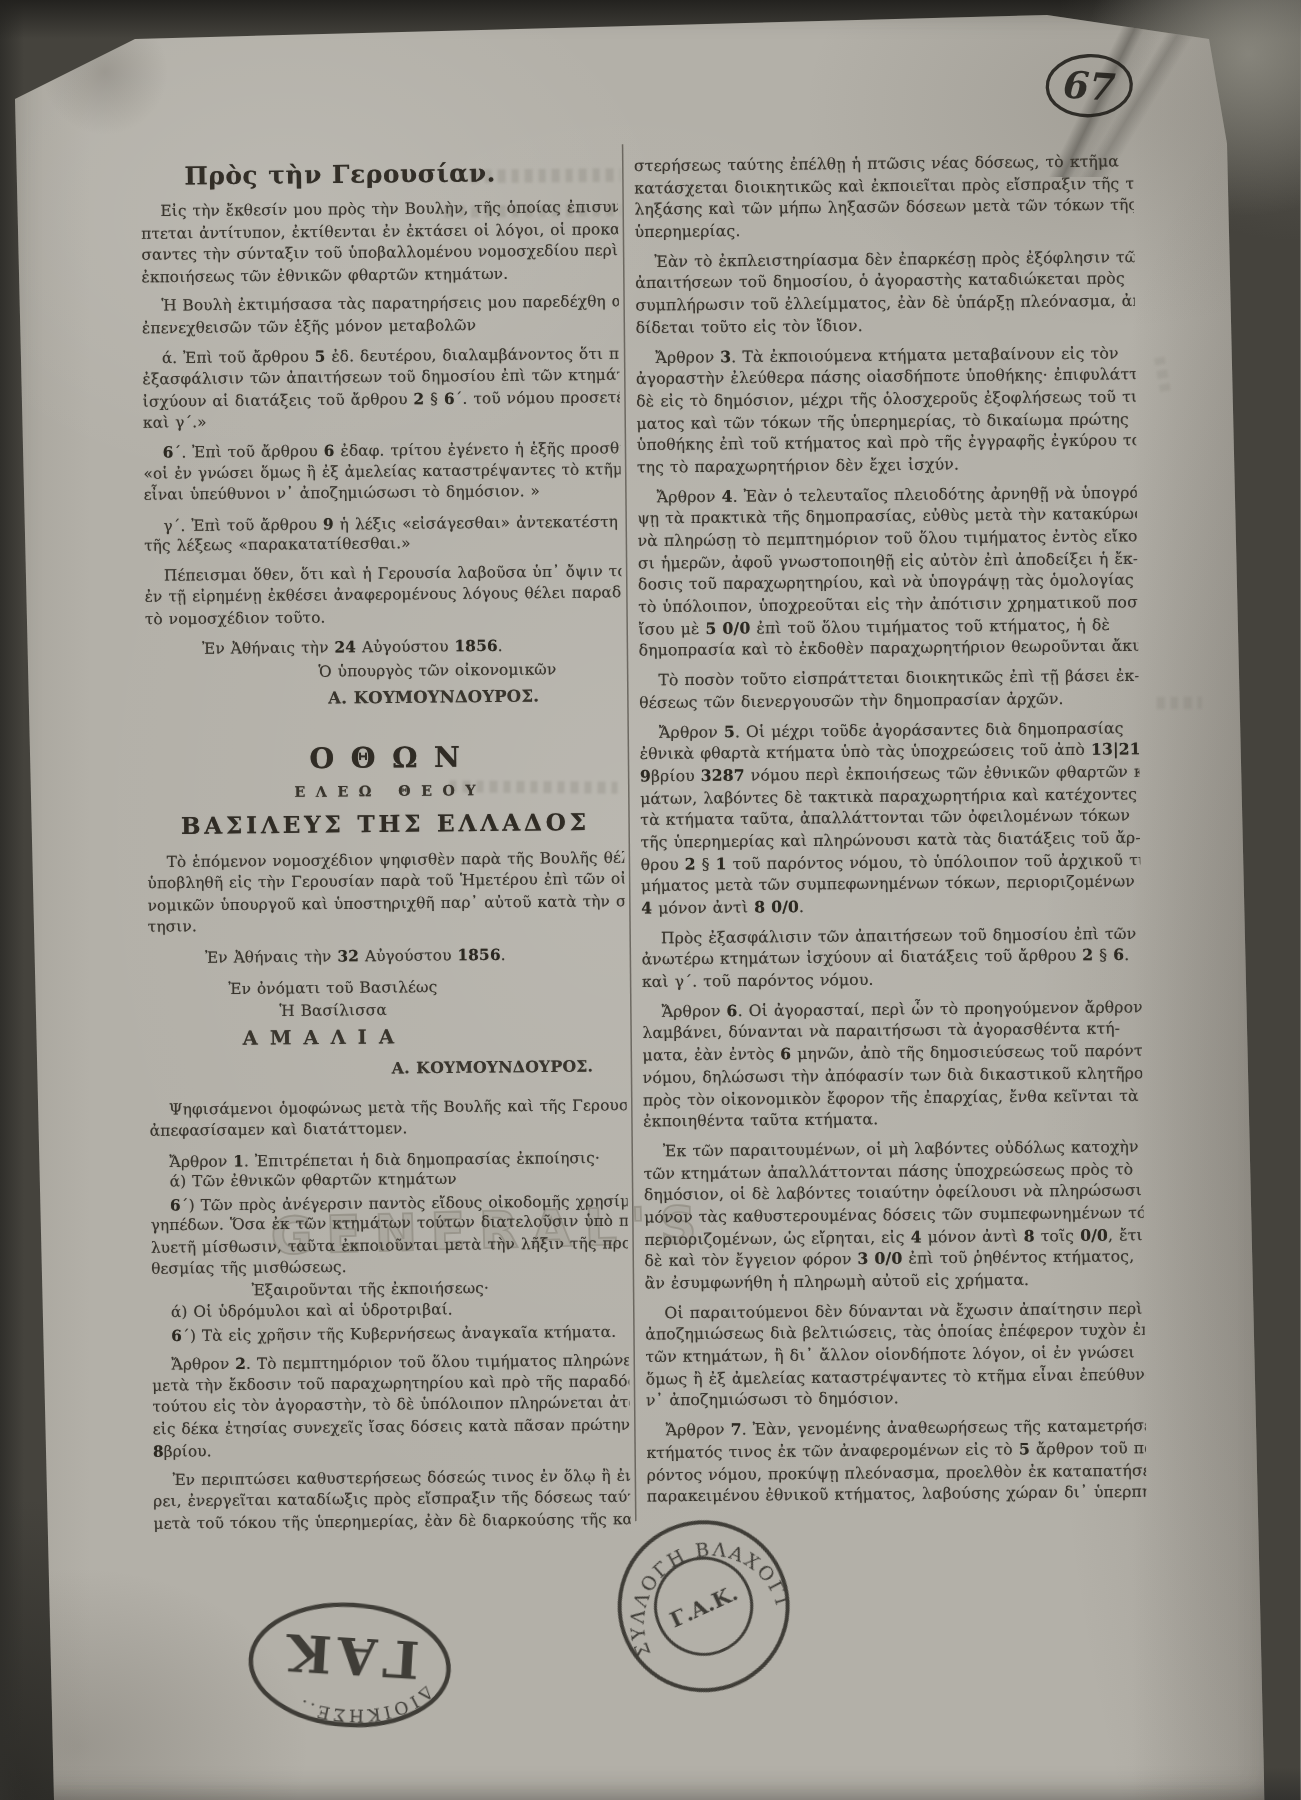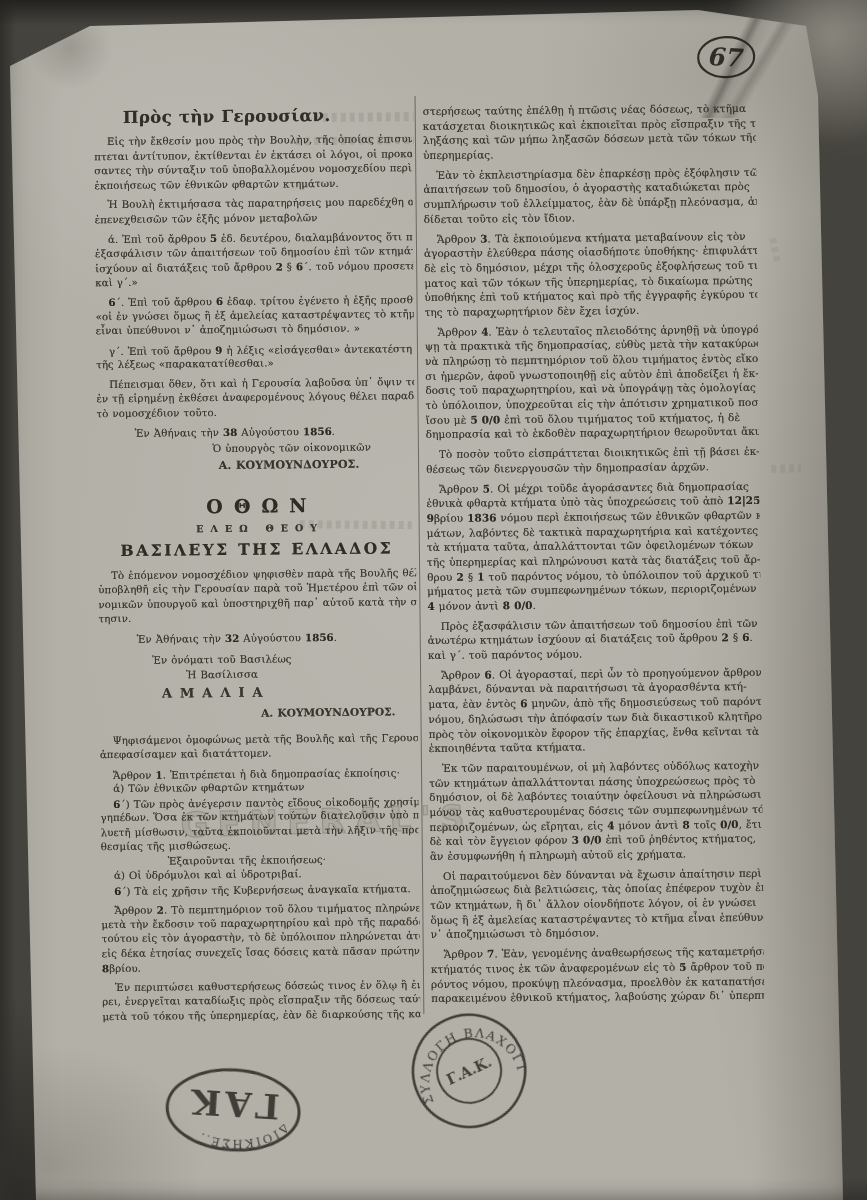--- a/index.html
+++ b/index.html
@@ -114,21 +114,21 @@
           <div class="ln">ἰσχύουν αἱ διατάξεις τοῦ ἄρθρου <b>2</b> § <b>6</b>΄. τοῦ νόμου προσετέθη</div>
           <div class="ln">καὶ γ΄.»</div>
           <div class="ln i g"><b>6</b>΄. Ἐπὶ τοῦ ἄρθρου <b>6</b> ἐδαφ. τρίτου ἐγένετο ἡ ἑξῆς προσθήκη</div>
           <div class="ln">«οἱ ἐν γνώσει ὅμως ἢ ἐξ ἀμελείας καταστρέψαντες τὸ κτῆμα</div>
           <div class="ln">εἶναι ὑπεύθυνοι ν᾽ ἀποζημιώσωσι τὸ δημόσιον. »</div>
           <div class="ln i g">γ΄. Ἐπὶ τοῦ ἄρθρου <b>9</b> ἡ λέξις «εἰσάγεσθαι» ἀντεκατέστη διὰ</div>
           <div class="ln">τῆς λέξεως «παρακατατίθεσθαι.»</div>
           <div class="ln i g">Πέπεισμαι ὅθεν, ὅτι καὶ ἡ Γερουσία λαβοῦσα ὑπ᾽ ὄψιν τοὺς</div>
           <div class="ln">ἐν τῇ εἰρημένῃ ἐκθέσει ἀναφερομένους λόγους θέλει παραδεχθῆ</div>
           <div class="ln">τὸ νομοσχέδιον τοῦτο.</div>
-          <div class="ln i2 g">Ἐν Ἀθήναις τὴν <b>38</b> Αὐγούστου <b>1856</b>.</div>
+          <div class="ln i2 g">Ἐν Ἀθήναις τὴν <b>24</b> Αὐγούστου <b>1856</b>.</div>
           <div class="ln min-sig">Ὁ ὑπουργὸς τῶν οἰκονομικῶν</div>
           <div class="ln ctr-sig">Α. ΚΟΥΜΟΥΝΔΟΥΡΟΣ.</div>
           <div class="ln othon">ΟΘΩΝ</div>
           <div class="ln eleo">ΕΛΕΩ ΘΕΟΥ</div>
           <div class="ln basil">ΒΑΣΙΛΕΥΣ ΤΗΣ ΕΛΛΑΔΟΣ</div>
           <div class="ln i">Τὸ ἑπόμενον νομοσχέδιον ψηφισθὲν παρὰ τῆς Βουλῆς θέλει</div>
           <div class="ln">ὑποβληθῆ εἰς τὴν Γερουσίαν παρὰ τοῦ Ἡμετέρου ἐπὶ τῶν οἰκο-</div>
           <div class="ln">νομικῶν ὑπουργοῦ καὶ ὑποστηριχθῆ παρ᾽ αὐτοῦ κατὰ τὴν συζή-</div>
           <div class="ln">τησιν.</div>
           <div class="ln i2 g">Ἐν Ἀθήναις τὴν <b>32</b> Αὐγούστου <b>1856</b>.</div>
@@ -176,22 +176,22 @@
           <div class="ln">ψῃ τὰ πρακτικὰ τῆς δημοπρασίας, εὐθὺς μετὰ τὴν κατακύρωσιν,</div>
           <div class="ln">νὰ πληρώσῃ τὸ πεμπτημόριον τοῦ ὅλου τιμήματος ἐντὸς εἴκο-</div>
           <div class="ln">σι ἡμερῶν, ἀφοῦ γνωστοποιηθῇ εἰς αὐτὸν ἐπὶ ἀποδείξει ἡ ἔκ-</div>
           <div class="ln">δοσις τοῦ παραχωρητηρίου, καὶ νὰ ὑπογράψῃ τὰς ὁμολογίας διὰ</div>
           <div class="ln">τὸ ὑπόλοιπον, ὑποχρεοῦται εἰς τὴν ἀπότισιν χρηματικοῦ ποσοῦ</div>
           <div class="ln">ἴσου μὲ <b>5</b> <b>0/0</b> ἐπὶ τοῦ ὅλου τιμήματος τοῦ κτήματος, ἡ δὲ</div>
           <div class="ln">δημοπρασία καὶ τὸ ἐκδοθὲν παραχωρητήριον θεωροῦνται ἄκυρα.</div>
           <div class="ln i g">Τὸ ποσὸν τοῦτο εἰσπράττεται διοικητικῶς ἐπὶ τῇ βάσει ἐκ-</div>
           <div class="ln">θέσεως τῶν διενεργουσῶν τὴν δημοπρασίαν ἀρχῶν.</div>
           <div class="ln i g">Ἄρθρον <b>5</b>. Οἱ μέχρι τοῦδε ἀγοράσαντες διὰ δημοπρασίας</div>
-          <div class="ln">ἐθνικὰ φθαρτὰ κτήματα ὑπὸ τὰς ὑποχρεώσεις τοῦ ἀπὸ <b>12|25</b></div>
-          <div class="ln"><b>9</b>βρίου <b>1836</b> νόμου περὶ ἐκποιήσεως τῶν ἐθνικῶν φθαρτῶν κτη-</div>
+          <div class="ln">ἐθνικὰ φθαρτὰ κτήματα ὑπὸ τὰς ὑποχρεώσεις τοῦ ἀπὸ <b>13|21</b></div>
+          <div class="ln"><b>9</b>βρίου <b>3287</b> νόμου περὶ ἐκποιήσεως τῶν ἐθνικῶν φθαρτῶν κτη-</div>
           <div class="ln">μάτων, λαβόντες δὲ τακτικὰ παραχωρητήρια καὶ κατέχοντες</div>
           <div class="ln">τὰ κτήματα ταῦτα, ἀπαλλάττονται τῶν ὀφειλομένων τόκων</div>
           <div class="ln">τῆς ὑπερημερίας καὶ πληρώνουσι κατὰ τὰς διατάξεις τοῦ ἄρ-</div>
           <div class="ln">θρου <b>2</b> § <b>1</b> τοῦ παρόντος νόμου, τὸ ὑπόλοιπον τοῦ ἀρχικοῦ τι-</div>
           <div class="ln">μήματος μετὰ τῶν συμπεφωνημένων τόκων, περιοριζομένων εἰς</div>
           <div class="ln"><b>4</b> μόνον ἀντὶ <b>8</b> <b>0/0</b>.</div>
           <div class="ln i g">Πρὸς ἐξασφάλισιν τῶν ἀπαιτήσεων τοῦ δημοσίου ἐπὶ τῶν</div>
           <div class="ln">ἀνωτέρω κτημάτων ἰσχύουν αἱ διατάξεις τοῦ ἄρθρου <b>2</b> § <b>6</b>.</div>
           <div class="ln">καὶ γ΄. τοῦ παρόντος νόμου.</div>
           <div class="ln i g">Ἄρθρον <b>6</b>. Οἱ ἀγορασταί, περὶ ὧν τὸ προηγούμενον ἄρθρον </div>

